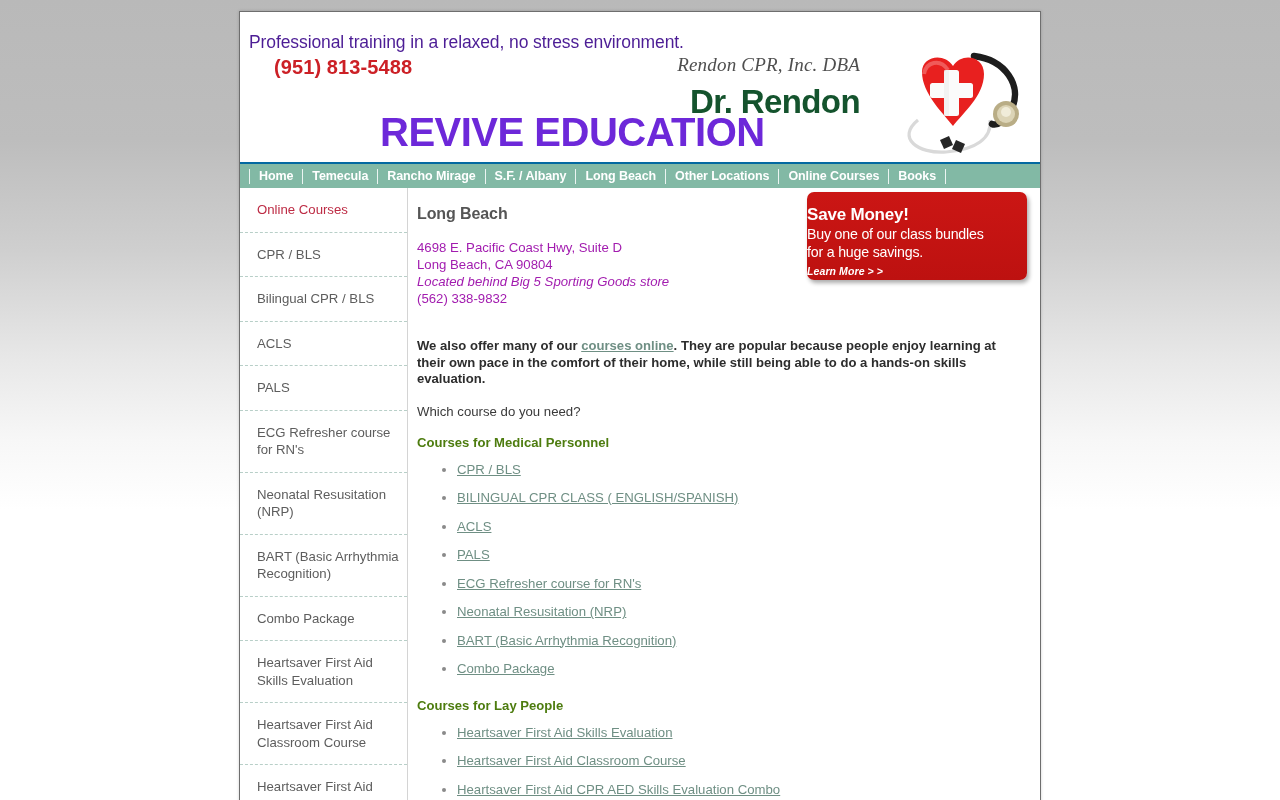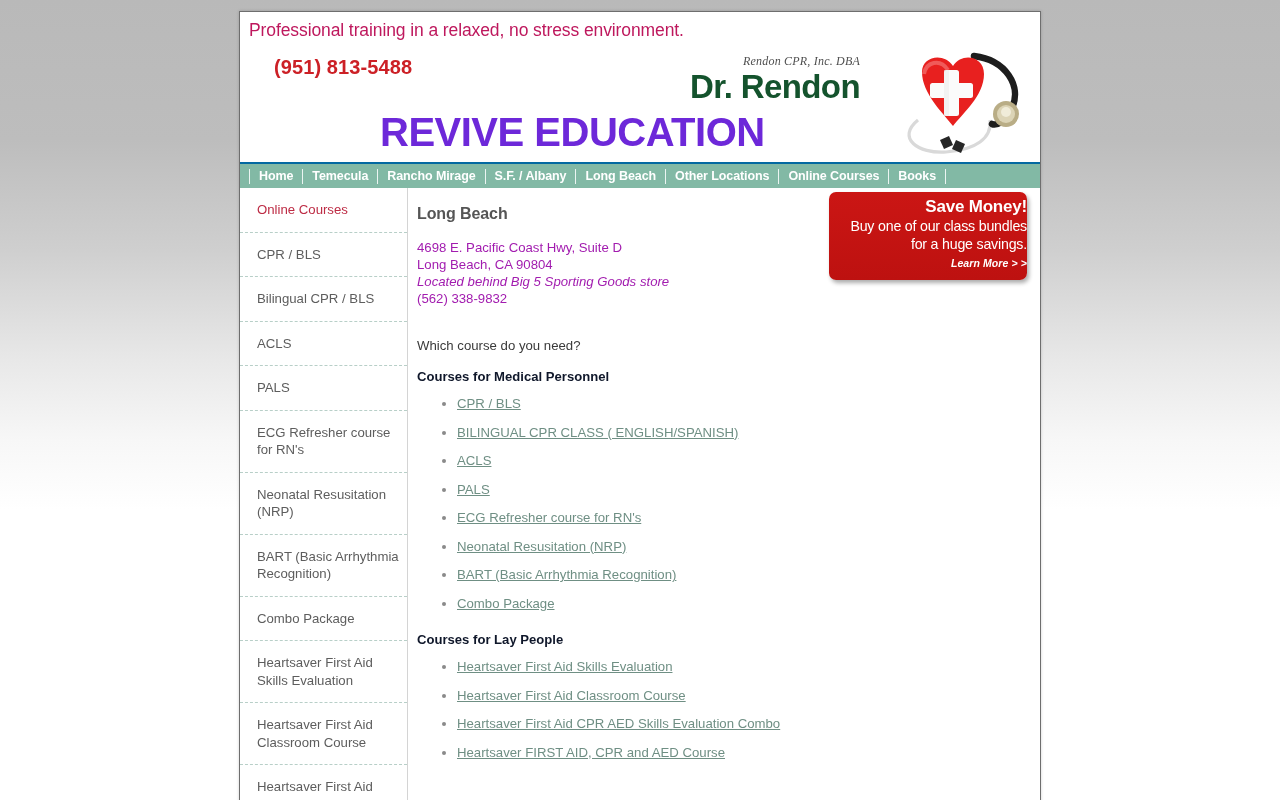--- a/index.html
+++ b/index.html
@@ -27,23 +27,23 @@
 
   
   #header {
     position: relative;
     height: 150px;
     background: #ffffff;
     overflow: hidden;
   }
   #tagline {
     position: absolute;
-    left: 9px; top: 8px;
+    left: 9px; top: 20px;
     font-size: 17.5px;
-    color: #be185d;
+    color: #4c1d95;
     letter-spacing: -0.1px;
     white-space: nowrap;
   }
   #phone {
     position: absolute;
     left: 34px; top: 44px;
     font-size: 20px;
     font-weight: bold;
     color: #cc2026;
     letter-spacing: 0.1px;
@@ -51,24 +51,24 @@
   }
   #brand {
     position: absolute;
     right: 180px; top: 42px;
     text-align: right;
     width: 420px;
   }
   #dba {
     font-family: "Liberation Serif", serif;
     font-style: italic;
-    font-size: 12px;
+    font-size: 19px;
     color: #4f4f4f;
     letter-spacing: 0.2px;
-    margin-bottom: 1px;
+    margin-bottom: 9px;
   }
   #drname {
     font-size: 33px;
     font-weight: bold;
     color: #14532d;
     letter-spacing: -0.6px;
     line-height: 1.0;
   }
   #revive {
     position: absolute;
@@ -139,27 +139,27 @@
 
   
   #main {
     flex: 1;
     padding: 17px 12px 0 9px;
     position: relative;
   }
   #promo {
     position: absolute;
     right: 13px; top: 4px;
-    width: 198px; height: 88px;
+    width: 220px; height: 88px;
     background: linear-gradient(to bottom, #cb1614 0%, #bd1110 100%);
     border-radius: 7px;
     box-shadow: 2px 3px 4px rgba(0,0,0,0.33);
     color: #ffffff;
-    text-align: right;
-    padding-top: 4px;
+    text-align: left;
+    padding-top: 12px;
     cursor: pointer;
   }
   #promo .p1 { font-size: 17px; font-weight: bold; letter-spacing: -0.2px; line-height: 21px; }
   #promo .p2 { font-size: 14.2px; line-height: 18px; letter-spacing: -0.2px; }
   #promo .p3 { font-size: 10.5px; font-style: italic; font-weight: bold; margin-top: 4px; letter-spacing: 0.1px; }
 
   h1#page-title {
     margin: 0 0 16px 0;
     font-size: 16px;
     color: #555555;
@@ -186,21 +186,21 @@
 
   #question {
     font-size: 13.2px;
     color: #3a3a3a;
     margin-bottom: 16px;
   }
 
   h2.sec {
     font-size: 13.1px;
     font-weight: bold;
-    color: #0f172a;
+    color: #4d7c0f;
     margin: 0 0 6px 0;
   }
   ul.courses {
     margin: 0 0 14px 0;
     padding-left: 40px;
     list-style: disc;
   }
   ul.courses li {
     margin: 0;
     padding: 0;
@@ -300,20 +300,21 @@
 
       <h1 id="page-title">Long Beach</h1>
 
       <div id="address">
         <div>4698 E. Pacific Coast Hwy, Suite D</div>
         <div>Long Beach, CA 90804</div>
         <div class="ital">Located behind Big 5 Sporting Goods store</div>
         <div>(562) 338-9832</div>
       </div>
 
+      <p id="intro"><span>We also offer many of our </span><a href="#">courses online</a><span>. They are popular because people enjoy learning at their own pace in the comfort of their home, while still being able to do a hands-on skills evaluation.</span></p>
 
       <div id="question">Which course do you need?</div>
 
       <h2 class="sec">Courses for Medical Personnel</h2>
       <ul class="courses">
         <li><a href="#">CPR / BLS</a></li>
         <li><a href="#">BILINGUAL CPR CLASS ( ENGLISH/SPANISH)</a></li>
         <li><a href="#">ACLS</a></li>
         <li><a href="#">PALS</a></li>
         <li><a href="#">ECG Refresher course for RN's</a></li>

